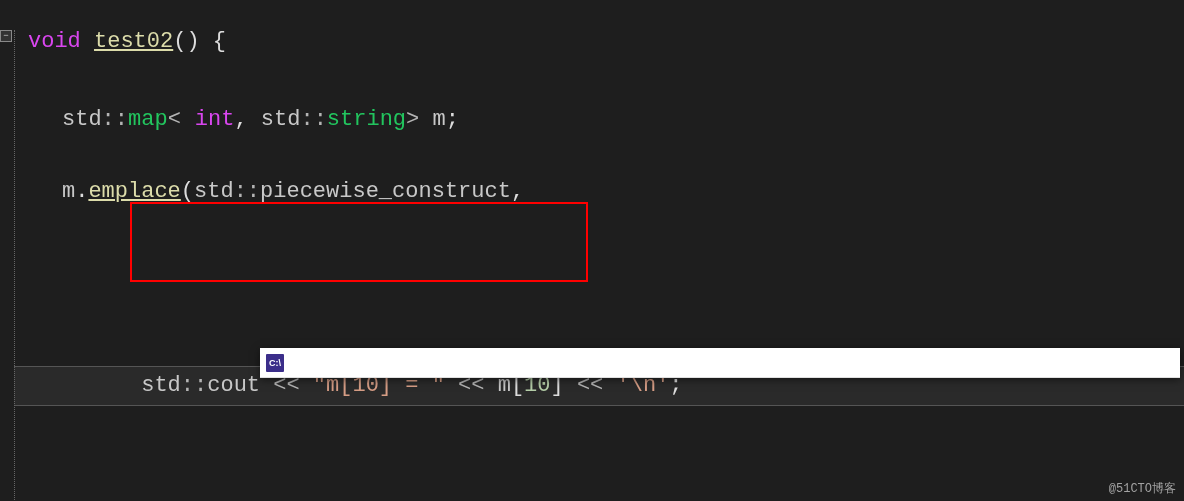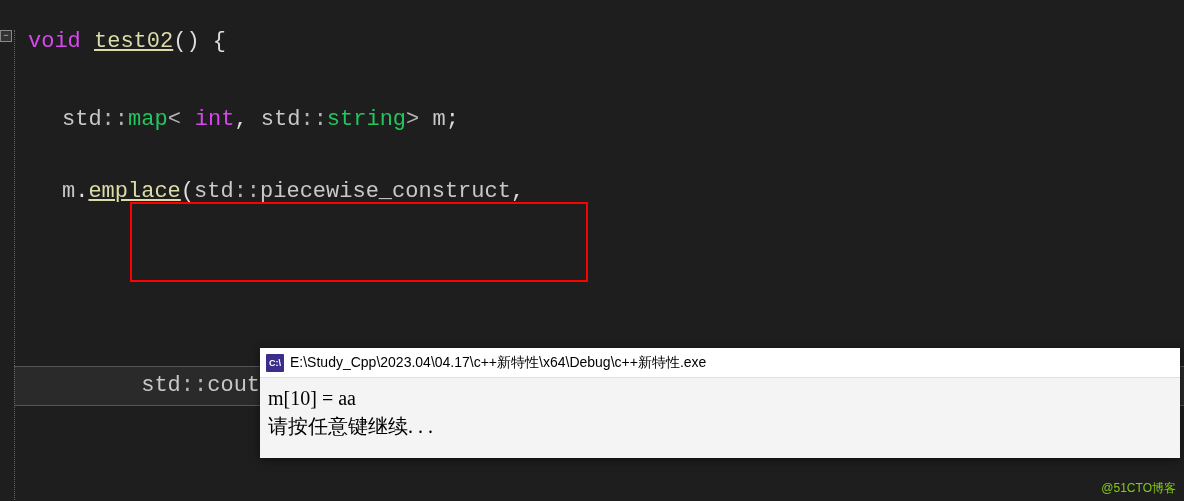--- a/index.html
+++ b/index.html
@@ -124,23 +124,23 @@
     padding: 6px 8px 18px 8px;
     font-family: 'SimSun','NSimSun','MS Song',serif;
     font-size: 20px;
     line-height: 28px;
     color: #000;
   }
   .watermark {
     position: absolute;
     right: 8px;
     bottom: 4px;
-    font-family: Liberation Sans, sans-serif;
+    font-family: Liberation Mono, monospace;
     font-size: 12px;
-    color: #84cc16;
+    color: #a3a3a3;
   }
 </style>
 </head>
 <body>
 
 <div class="editor">
 
   <div class="gutter">
     <div class="fold-icon">−</div>
   </div>
@@ -162,21 +162,16 @@
     </div>
 
     <div class="redbox" style="left:116px; top:202px; width:458px; height:80px;"></div>
 
   </div>
 </div>
 
 <div class="console-window">
   <div class="console-title">
     <span class="console-icon">C:\</span>
-    <span>E:\Study_Cpp\2023.04\04.17\c++新特性\x64\Debug\c++新特性.exe</span>
-  </div>
-  <div class="console-body">
-    <div>m[10] = aa</div>
-    <div>请按任意键继续. . .</div>
   </div>
 </div>
 
 <div class="watermark">@51CTO博客</div>
 
 </body></html>

